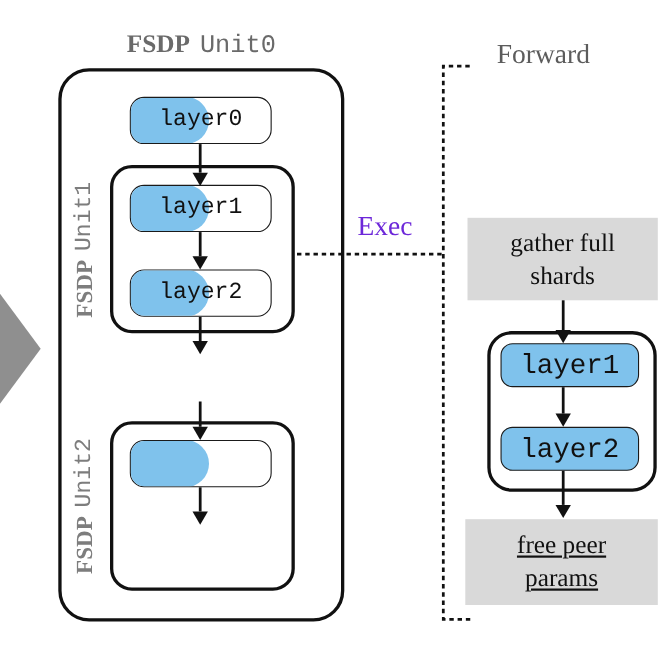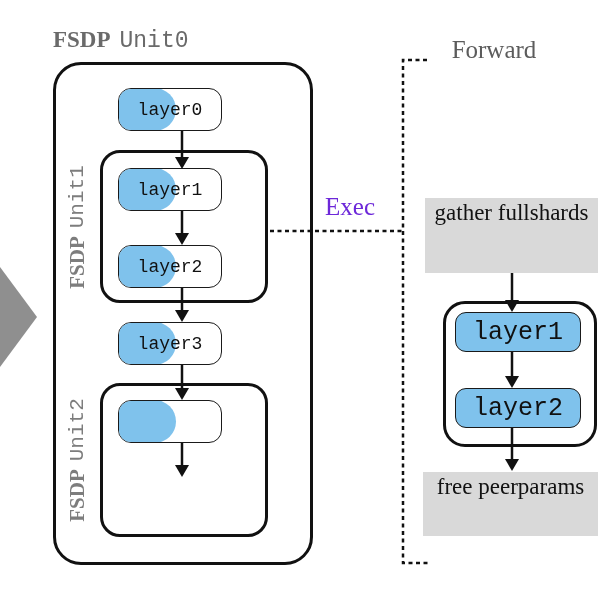--- a/index.html
+++ b/index.html
@@ -7,42 +7,42 @@
   .canvas{position:relative;width:600px;height:600px;background:#ffffff;overflow:hidden;}
 
   
   .rrect{position:absolute;border:3px solid #111;background:transparent;box-sizing:border-box;}
   .outer-rect{left:53px;top:62px;width:260px;height:503px;border-radius:28px;}
   .unit1-rect{left:100px;top:150px;width:168px;height:153px;border-radius:20px;}
   .unit2-rect{left:100px;top:383px;width:168px;height:154px;border-radius:20px;}
   .right-rect{left:443px;top:301px;width:154px;height:146px;border-radius:22px;}
 
   
-  .layerbox{position:absolute;left:118px;width:104px;height:43px;border:1.5px solid #1a1a1a;
+  .layerbox{position:absolute;left:118px;width:129px;height:43px;border:1.5px solid #1a1a1a;
     border-radius:13px;background:#fff;overflow:hidden;display:flex;align-items:center;
-    justify-content:center;font-family:"Liberation Mono",monospace;font-size:18px;color:#111;
+    justify-content:center;font-family:"Liberation Mono",monospace;font-size:21px;color:#111;
     box-sizing:border-box;z-index:3;}
   .halfblue{position:absolute;left:-1px;top:-1px;bottom:-1px;width:57%;background:#7FC2EC;
     border-radius:12px 22px 22px 12px;}
   .layerbox .lbl{position:relative;z-index:1;}
 
   
   .rlayer{position:absolute;left:455px;width:126px;height:40px;background:#7FC2EC;
     border:1.5px solid #1a1a1a;border-radius:11px;display:flex;align-items:center;
     justify-content:center;font-family:"Liberation Mono",monospace;font-size:25px;color:#111;
     box-sizing:border-box;z-index:3;}
 
   
   .graybox{position:absolute;background:#D9D9D9;color:#111;font-size:23px;text-align:center;
-    display:flex;flex-direction:row;justify-content:center;line-height:1.3;z-index:3;}
+    display:flex;flex-direction:column;justify-content:center;line-height:1.3;z-index:3;}
   .gather-box{left:425px;top:198px;width:173px;height:75px;}
-  .free-box{left:423px;top:472px;width:175px;height:64px;}
+  .free-box{left:423px;top:472px;width:175px;height:78px;text-decoration:underline;}
 
   
-  .diagram-title{position:absolute;left:53px;top:27px;width:260px;
+  .diagram-title{position:absolute;left:53px;top:27px;width:260px;text-align:center;
     color:#6a6a6a;font-size:23px;z-index:3;}
   .serif-part{font-family:"Liberation Serif",serif;font-weight:600;margin-right:9px;}
   .mono-part{font-family:"Liberation Mono",monospace;font-weight:400;}
   .forward-label{position:absolute;left:414px;top:36px;width:160px;text-align:center;
     color:#5c5c5c;font-size:25px;z-index:3;}
   .exec-label{position:absolute;left:308px;top:193px;width:84px;text-align:center;
     color:#6d28d9;font-size:25px;z-index:3;}
   .vlabel{position:absolute;width:160px;height:26px;display:flex;align-items:center;
     justify-content:center;color:#7d7d7d;font-size:21px;transform:rotate(-90deg);
     white-space:nowrap;z-index:3;}
@@ -78,24 +78,20 @@
       <span class="halfblue"></span>
       <span class="lbl">layer0</span>
     </div>
   <div class="layerbox" style="top:168px">
       <span class="halfblue"></span>
       <span class="lbl">layer1</span>
     </div>
   <div class="layerbox" style="top:245px">
       <span class="halfblue"></span>
       <span class="lbl">layer2</span>
-    </div>
-  <div class="layerbox" style="top:322px">
-      <span class="halfblue"></span>
-      <span class="lbl">layer3</span>
     </div>
   <div class="layerbox" style="top:400px">
       <span class="halfblue"></span>
     </div>
 
   <div class="forward-label">Forward</div>
   <div class="exec-label">Exec</div>
 
   <div class="graybox gather-box">
     <span>gather full</span>

